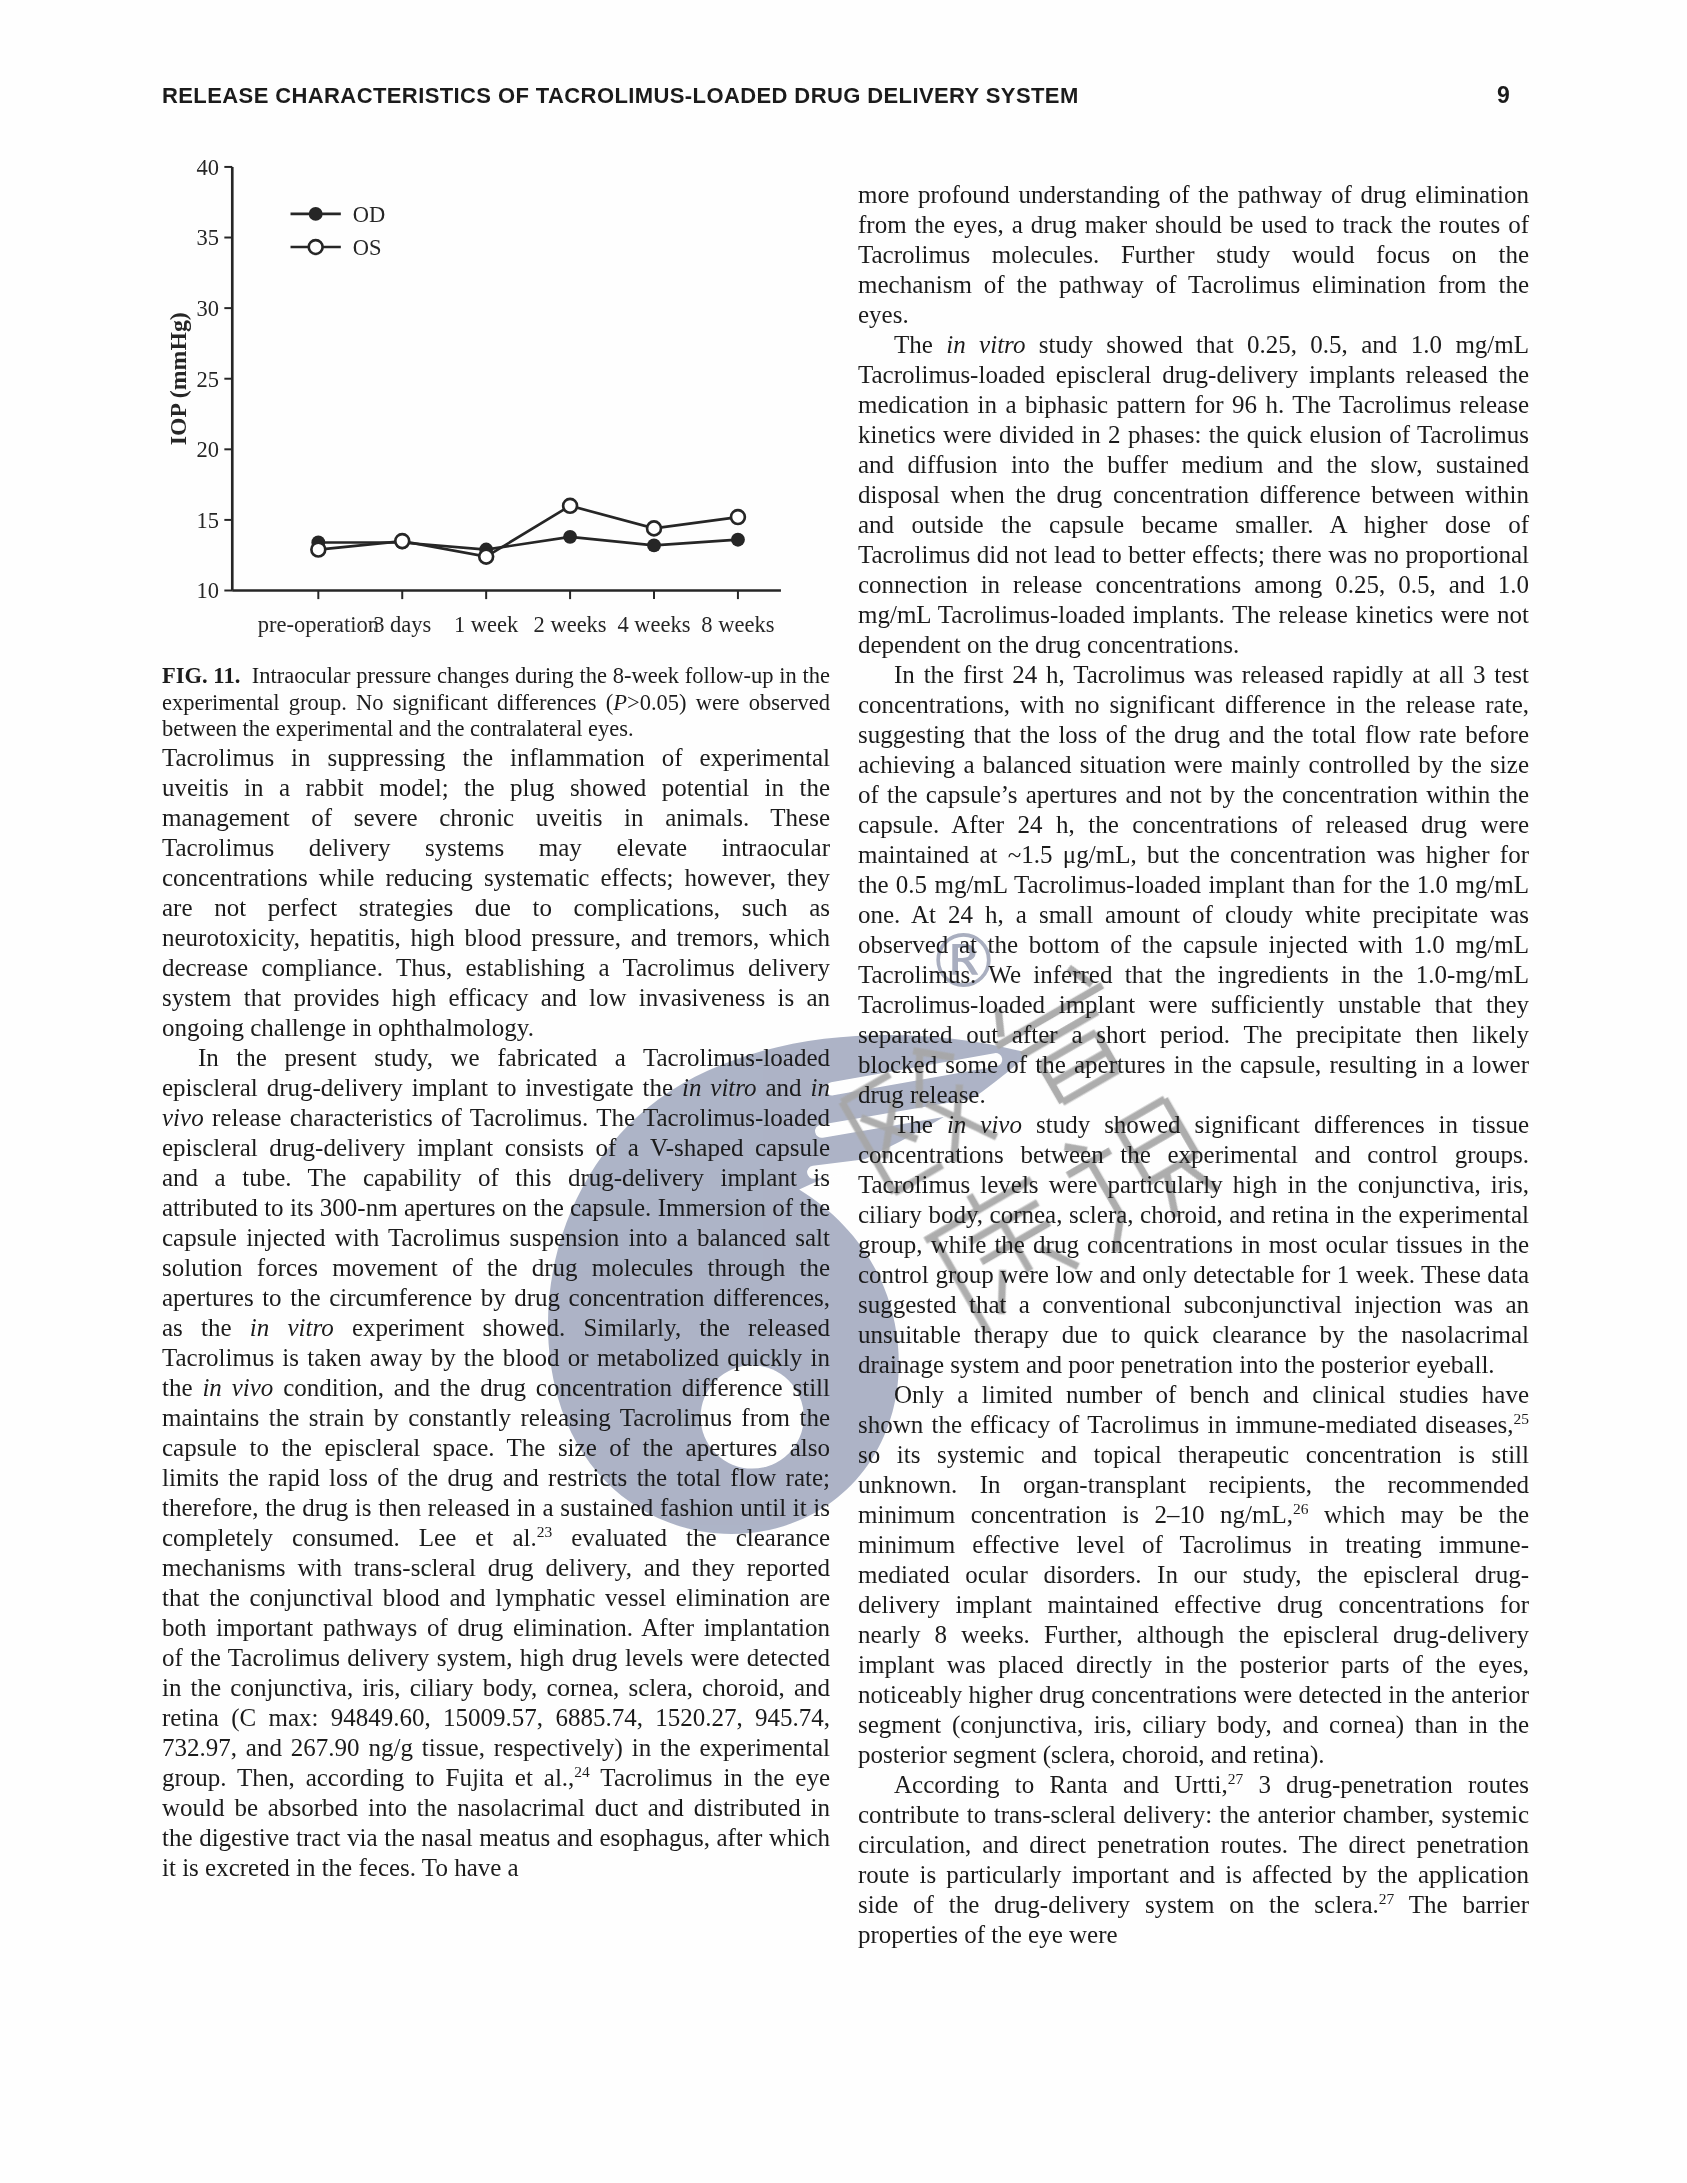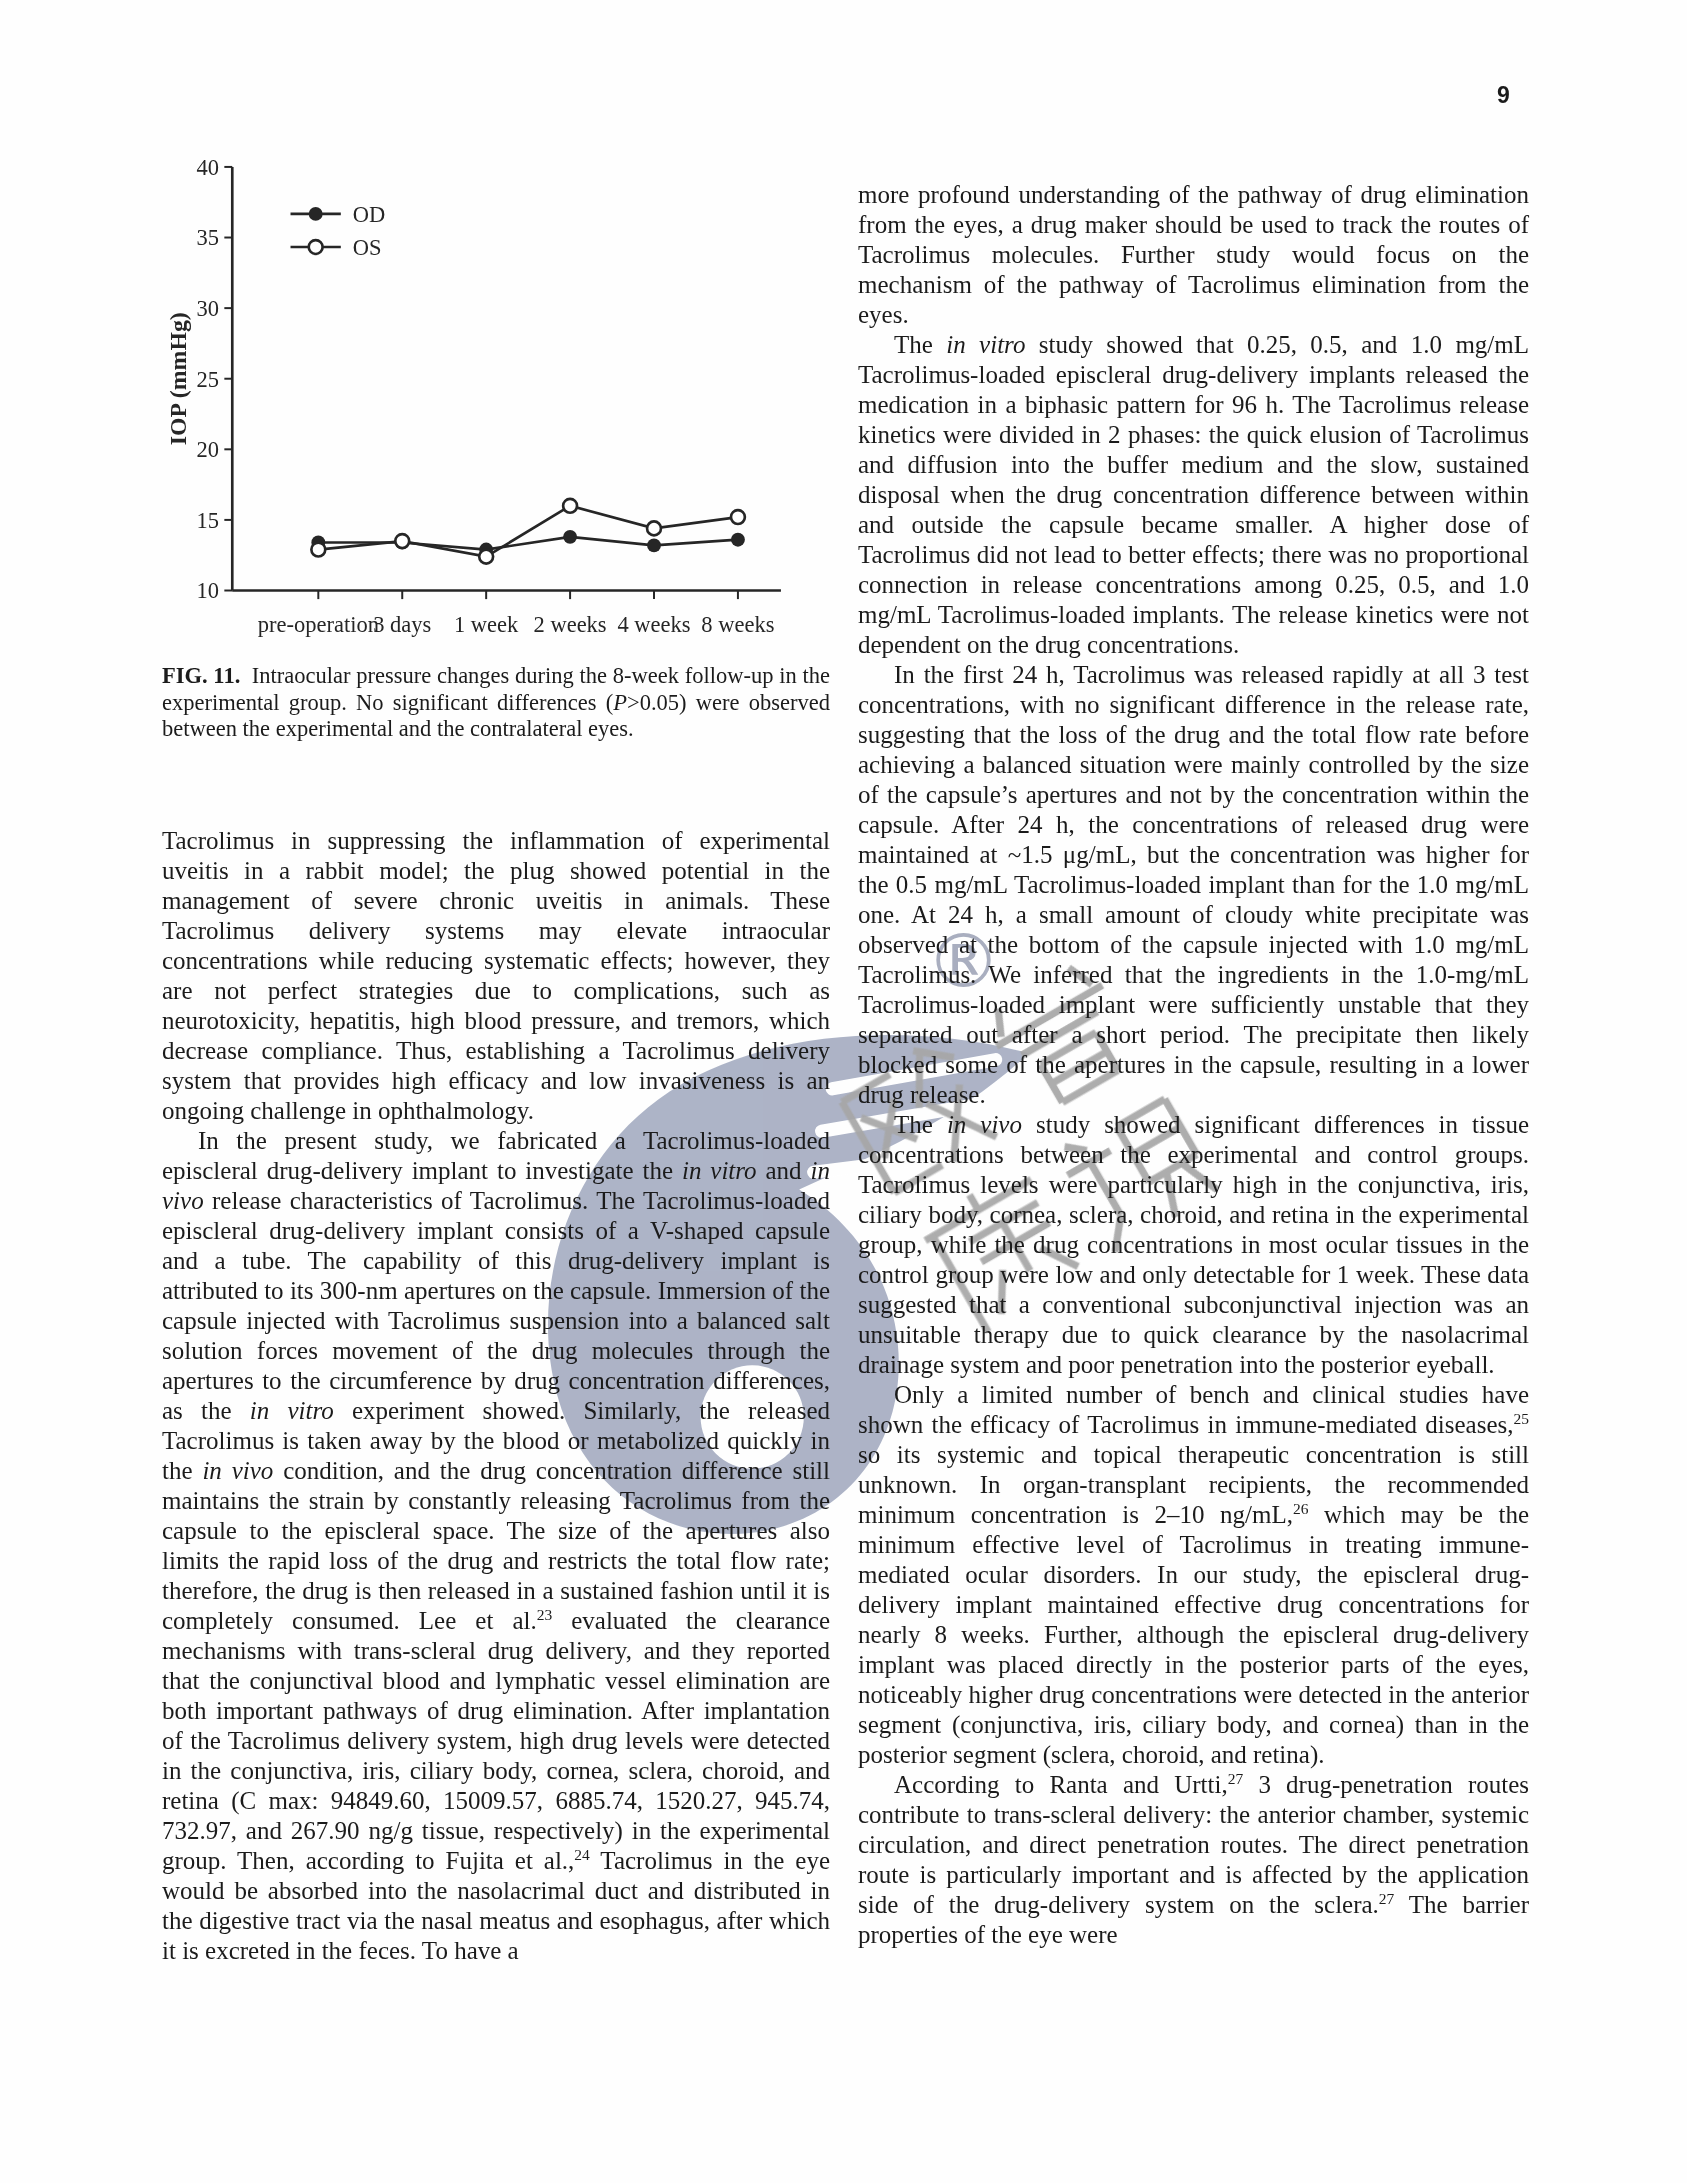--- a/index.html
+++ b/index.html
@@ -11,21 +11,21 @@
   .page-num{position:absolute;left:1497px;top:82px;z-index:1;
         font-family:"Liberation Sans",sans-serif;font-weight:bold;font-size:23px;}
   .col{position:absolute;z-index:1;font-size:25px;line-height:30px;text-align:justify;}
   .col p{margin:0;padding:0;}
   .col p.ind{text-indent:36px;}
   .left-col{left:162px;top:157px;width:668px;}
   .right-col{left:858px;top:152px;width:671px;margin-top:28px;}
   figure{margin:0;padding:0;}
   .chart-wrap{width:629px;height:503px;}
   figcaption{font-size:22.5px;line-height:26.5px;text-align:justify;margin-top:3.3px;width:668px;}
-  .body-text{margin-top:83px;}
+  .body-text{}
   sup{font-size:0.62em;line-height:0;vertical-align:super;}
   b{font-weight:bold;} i{font-style:italic;}
   svg text{font-family:"Liberation Serif",serif;}
   .wm{position:absolute;inset:0;z-index:0;}
   .wm-r{position:absolute;left:926px;top:924px;font-size:75px;line-height:75px;
         color:#a2a8ba;opacity:.92;font-family:"DejaVu Sans",sans-serif;}
 </style>
 </head>
 <body>
 
@@ -84,20 +84,21 @@
             <line x1="52" y1="58" x2="90" y2="58"></line>
             <line x1="52" y1="36" x2="90" y2="36"></line>
             <line x1="66" y1="58" x2="56" y2="88"></line>
             <line x1="78" y1="58" x2="90" y2="86"></line>
           </g>
         </g>
       </svg>
     <span class="wm-r">®</span>
   </div>
 
+  <div class="running-head">RELEASE CHARACTERISTICS OF TACROLIMUS-LOADED DRUG DELIVERY SYSTEM</div>
   <div class="page-num">9</div>
 
   <div class="col left-col">
     <figure>
       <div class="chart-wrap" id="chart"><svg viewBox="0 0 950 760" width="629" height="503" style="font-size:38px">
             <g stroke="#262626" stroke-width="4" fill="none">
               <line x1="106" y1="15" x2="106" y2="655"></line>
               <line x1="106" y1="655" x2="935" y2="655"></line>
             </g>
             <line x1="94" y1="655" x2="106" y2="655" stroke="#262626" stroke-width="3"></line>

